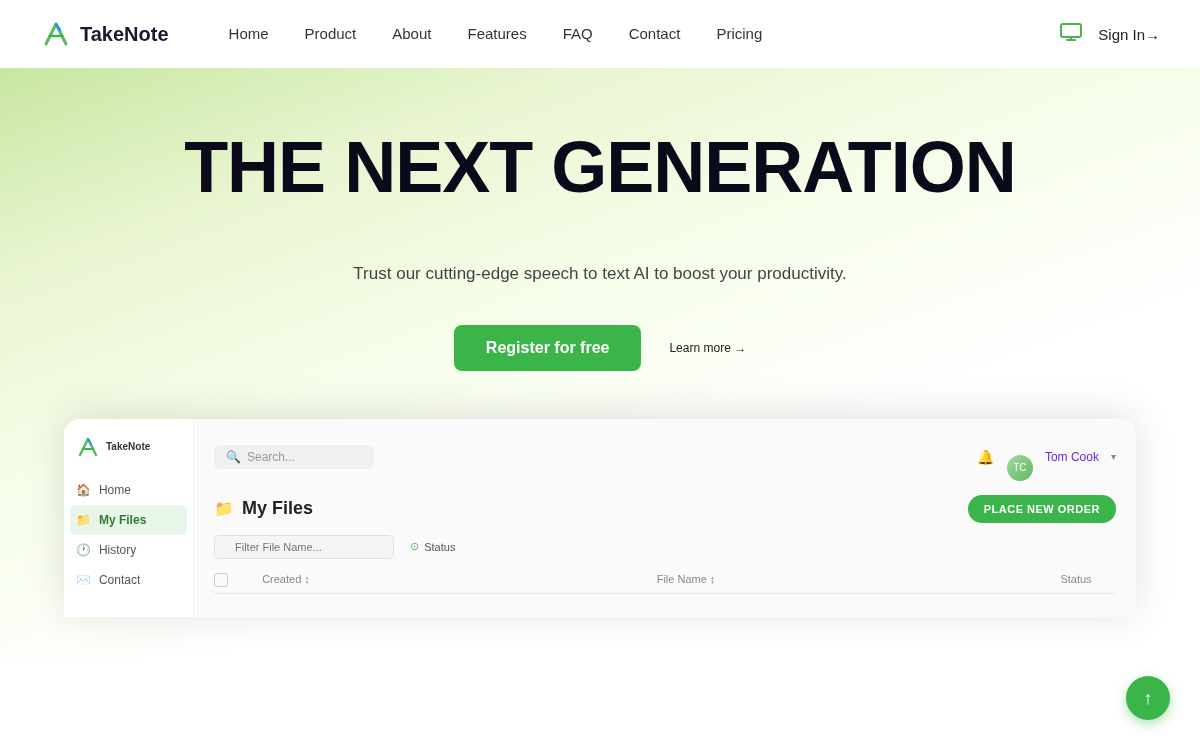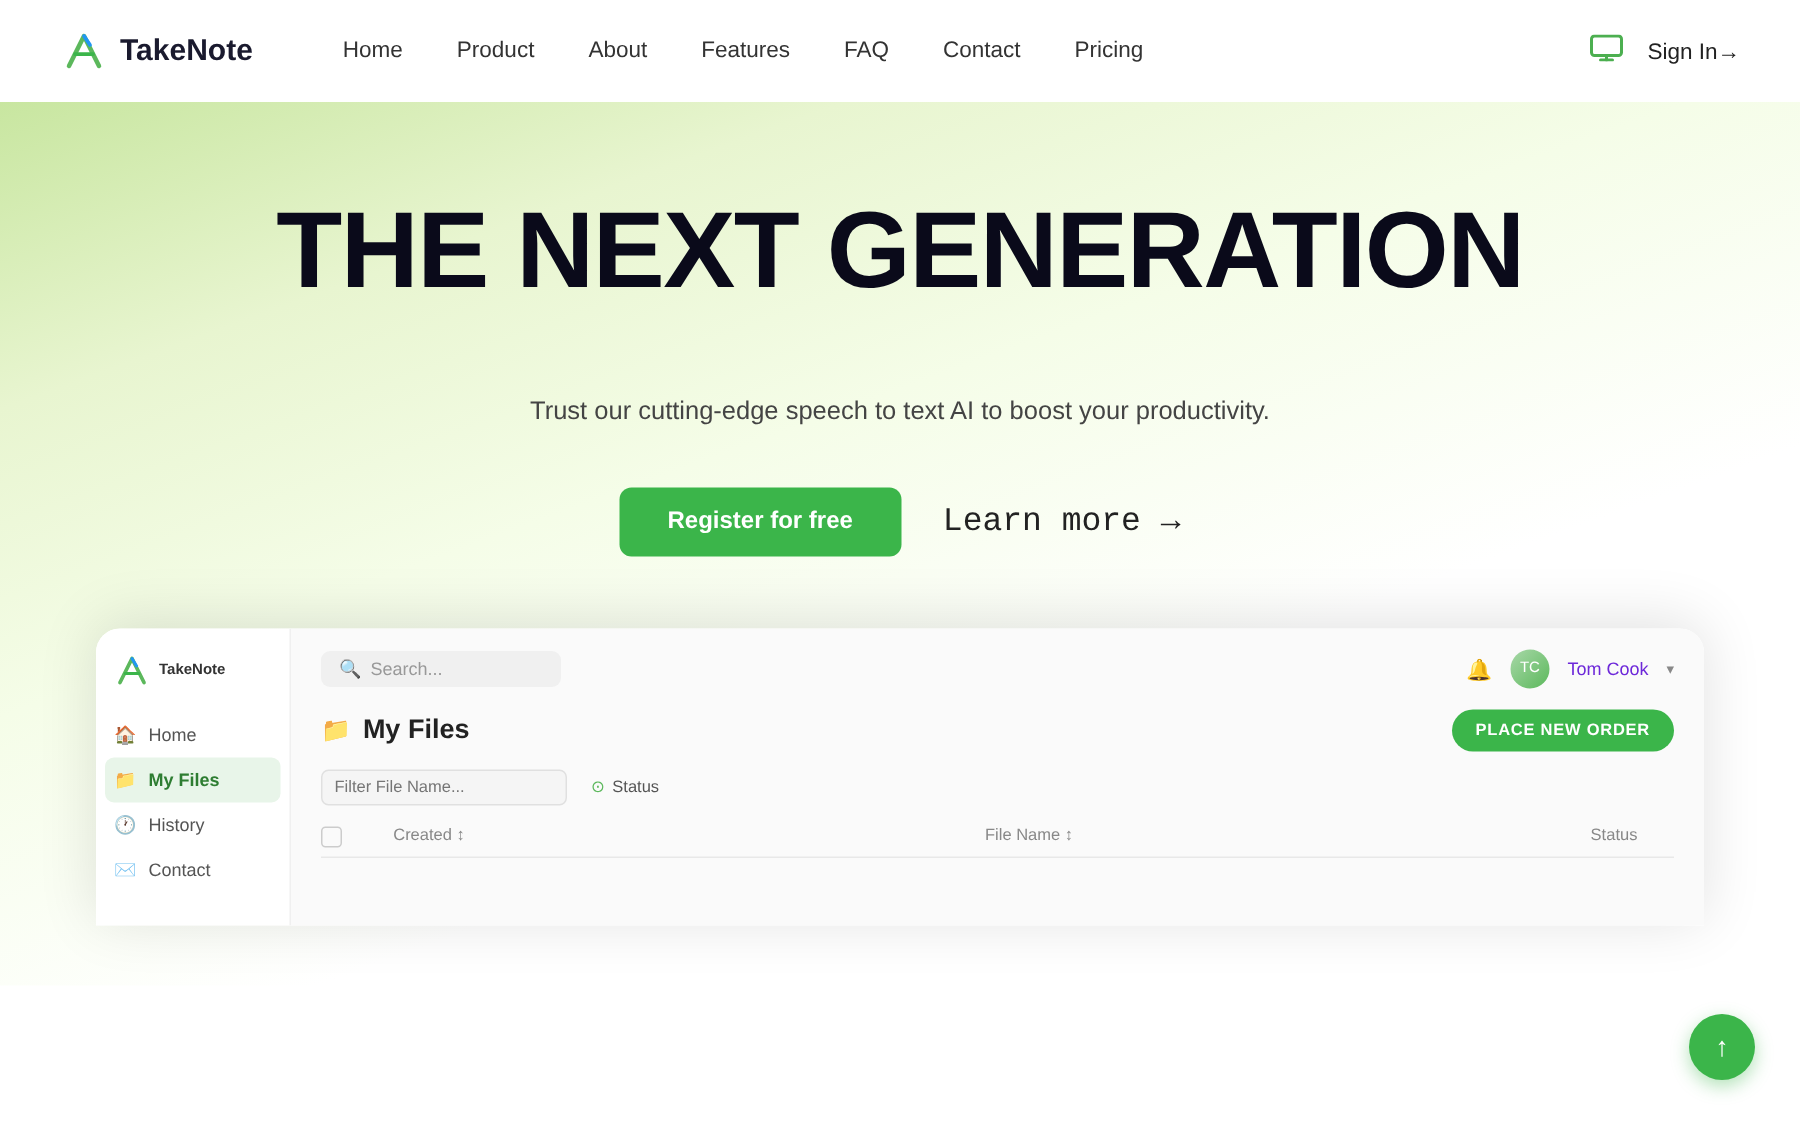--- a/index.html
+++ b/index.html
@@ -92,25 +92,24 @@
       border: none;
       padding: 14px 32px;
       border-radius: 8px;
       font-size: 16px;
       font-weight: 600;
       cursor: pointer;
     }
     .btn-learn {
       background: none;
       border: none;
-      font-size: 22px;
+      font-size: 12px;
       color: #222;
       cursor: pointer;
       font-weight: 500;
-      font-family: Liberation Mono, monospace;
     }
 
     
     .app-preview {
       margin: 0 24px;
       background: #fff;
       border-radius: 16px 16px 0 0;
       box-shadow: 0 -4px 40px rgba(0,0,0,0.12);
       overflow: hidden;
       height: 198px;
@@ -187,20 +186,21 @@
       width: 26px;
       height: 26px;
       border-radius: 50%;
       background: linear-gradient(135deg, #a8d8a8, #5cb85c);
       display: flex;
       align-items: center;
       justify-content: center;
       font-size: 10px;
       color: #fff;
       font-weight: 400;
+      margin-top: 22px;
     }
     .app-username { font-size: 12px; font-weight: 400; color: #6d28d9; }
     .app-chevron { font-size: 10px; color: #888; }
 
     .app-content-header {
       display: flex;
       align-items: center;
       justify-content: space-between;
       margin-bottom: 12px;
     }
@@ -228,24 +228,24 @@
     .app-table-filters {
       display: flex;
       align-items: center;
       gap: 16px;
       margin-bottom: 8px;
     }
     .filter-input {
       background: #f5f5f5;
       border: 1px solid #e0e0e0;
       border-radius: 5px;
-      padding: 5px 8px;
+      padding: 5px 20px;
       font-size: 11px;
       color: #999;
-      width: 164px;
+      width: 180px;
     }
     .status-filter {
       display: flex;
       align-items: center;
       gap: 5px;
       font-size: 11px;
       color: #555;
     }
     .status-filter-icon { font-size: 11px; color: #5cb85c; }
     .app-table-header {

